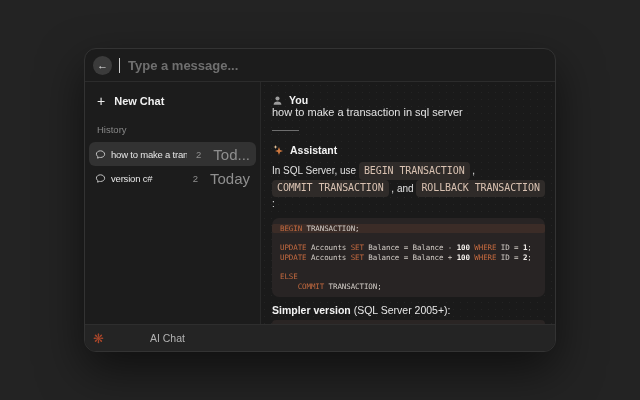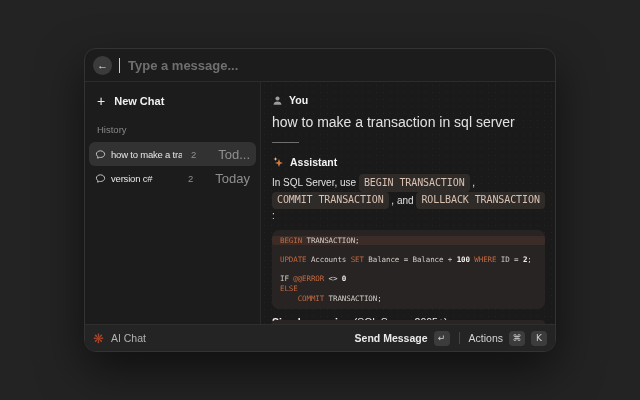--- a/index.html
+++ b/index.html
@@ -31,30 +31,30 @@
   .new-chat .plus { color:#ededed; font-size:14px; font-weight:400; line-height:12px; }
   .new-chat .nc-label { color:#f0f0f0; font-size:11px; font-weight:bold; }
   .history-label { color:#878787; font-size:9.5px; margin:14px 8px 7px; }
   .hist-item { display:flex; align-items:center; gap:5px; height:24px; padding:0 6px;
     border-radius:6px; cursor:pointer; }
   .hist-item.selected { background:#323232; }
   .hist-item .bubble { flex:0 0 11px; }
   .hist-item .t { flex:1; min-width:0; color:#e6e6e6; font-size:9.5px; letter-spacing:-0.2px;
     white-space:nowrap; overflow:hidden; }
   .hist-item .c { color:#8f8f8f; font-size:9.5px; margin-left:4px; }
-  .hist-item .d { color:#8f8f8f; font-size:13px; margin-left:17px; min-width:26px; text-align:right; }
+  .hist-item .d { color:#8f8f8f; font-size:15px; margin-left:7px; min-width:26px; text-align:right; }
 
   
   .chat { flex:1; min-width:0; position:relative; padding:10px 10px 0 11px; overflow:hidden;
     background-color:#1a1a1a;
     background-image:radial-gradient(rgba(255,255,255,0.045) 0.8px, transparent 0.9px);
     background-size:7px 7px; }
   .role-row { display:flex; align-items:center; gap:6px; margin-top:2px; }
   .role-row .role { color:#f2f2f2; font-size:10.5px; font-weight:bold; }
-  .msg { color:#e2e2e2; font-size:14px; margin-top:8px; }
+  .msg { color:#e2e2e2; font-size:11px; }
   .divider { width:27px; border-top:1px solid #6e6e6e; margin-top:12px; }
   .assistant-row { margin-top:13px; }
   .para { color:#e0e0e0; font-size:10px; line-height:14.5px; margin-top:6px; }
   .pill { font-family:"DejaVu Sans Mono", monospace; font-size:10px; letter-spacing:-0.1px;
     color:#d8c1b1; background:#2f2b29; border-radius:4px; padding:1.5px 5px;
     white-space:nowrap; display:inline-block; }
   .codeblock { margin-top:6px; background:#282424; border-radius:7px; padding:6px 8px;
     font-family:"DejaVu Sans Mono", monospace; font-size:7.5px; letter-spacing:-0.1px;
     line-height:9.7px; }
   .cl { white-space:pre; min-height:9.7px; }
@@ -65,21 +65,21 @@
   .outro { margin-top:6px; color:#e6e6e6; font-size:10.5px; }
   .outro b { color:#f2f2f2; }
   .next-sliver { position:absolute; left:11px; right:10px; bottom:0; height:4px;
     background:#2a2524; border-radius:6px 6px 0 0; }
 
   
   .footer { height:27px; flex:0 0 27px; background:#242424; border-top:1px solid #2e2e2e;
     display:flex; align-items:center; justify-content:space-between; padding:0 8px; }
   .f-left { display:flex; align-items:center; gap:7px; }
   .logo { color:#a8462a; font-size:13px; line-height:13px; }
-  .appname { color:#b3b3b3; font-size:10.5px; }
+  .appname { color:#b3b3b3; font-size:10.5px;margin-left:39px; }
   .f-right { display:flex; align-items:center; gap:6px; }
   .send { color:#eaeaea; font-size:10.5px; font-weight:bold; cursor:pointer; }
   .kbd { background:#3c3c3c; color:#cfcfcf; border-radius:4px; font-size:9px;
     min-width:16px; height:15px; padding:0 3px; display:inline-flex;
     align-items:center; justify-content:center; font-family:"DejaVu Sans", sans-serif; }
   .vdiv { width:1px; height:12px; background:#454545; margin:0 3px; }
   .actions { color:#d4d4d4; font-size:10.5px; cursor:pointer; }
   svg { display:block; }
 </style>
 </head>
@@ -142,42 +142,34 @@
             <path fill="#e8c49a" d="M7 2l1.1 2.9L11 6 8.1 7.1 7 10 5.9 7.1 3 6l2.9-1.1z"></path>
           </svg>
           <span class="role">Assistant</span>
         </div>
 
         <p class="para" id="intro"><span>In SQL Server, use </span><code class="pill">BEGIN TRANSACTION</code><span> , </span><code class="pill">COMMIT TRANSACTION</code><span> , and </span><code class="pill">ROLLBACK TRANSACTION</code><span> :</span></p>
 
         <div class="codeblock" id="codeblock">
             <div class="cl hl"><span class="tok-k">BEGIN</span><span class="tok-p"> TRANSACTION;</span></div>
             <div class="cl"> </div>
+            <div class="cl"><span class="tok-k">UPDATE</span><span class="tok-p"> Accounts </span><span class="tok-k">SET</span><span class="tok-p"> Balance = Balance - </span><span class="tok-n">100</span><span class="tok-p"> </span><span class="tok-k">WHERE</span><span class="tok-p"> ID = </span><span class="tok-n">1</span><span class="tok-p">;</span></div>
             <div class="cl"><span class="tok-k">UPDATE</span><span class="tok-p"> Accounts </span><span class="tok-k">SET</span><span class="tok-p"> Balance = Balance + </span><span class="tok-n">100</span><span class="tok-p"> </span><span class="tok-k">WHERE</span><span class="tok-p"> ID = </span><span class="tok-n">2</span><span class="tok-p">;</span></div>
             <div class="cl"> </div>
-            <div class="cl"><span class="tok-p">IF </span><span class="tok-k">@@ERROR</span><span class="tok-p"> &lt;&gt; </span><span class="tok-n">0</span></div>
             <div class="cl"><span class="tok-k">ELSE</span></div>
             <div class="cl"><span class="tok-p">    </span><span class="tok-k">COMMIT</span><span class="tok-p"> TRANSACTION;</span></div>
           </div>
 
         <p class="para outro"><b>Simpler version</b><span> (SQL Server 2005+):</span></p>
 
         <div class="next-sliver"></div>
       </main>
     </div>
 
     <div class="footer">
       <div class="f-left">
         <span class="logo">❋</span>
         <span class="appname">AI Chat</span>
       </div>
-      <div class="f-right">
-        <span class="send">Send Message</span>
-        <span class="kbd">↵</span>
-        <span class="vdiv"></span>
-        <span class="actions">Actions</span>
-        <span class="kbd">⌘</span>
-        <span class="kbd">K</span>
-      </div>
     </div>
 
   </div>
 </div>
 
 </body></html>

